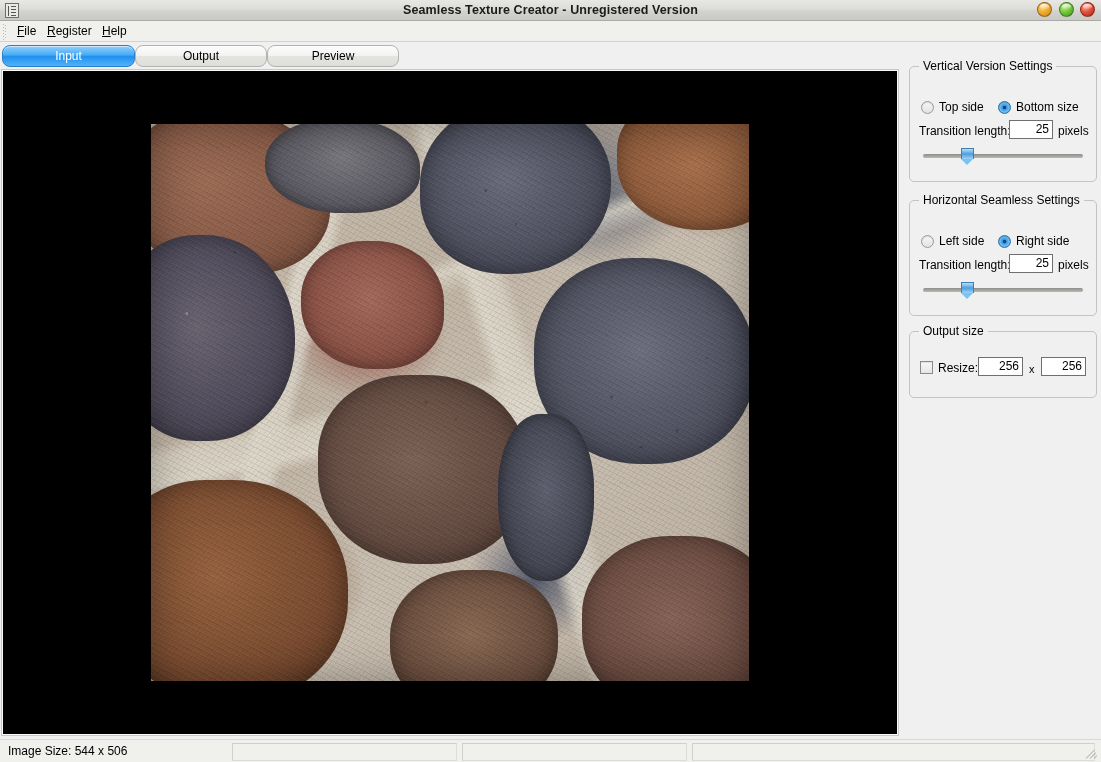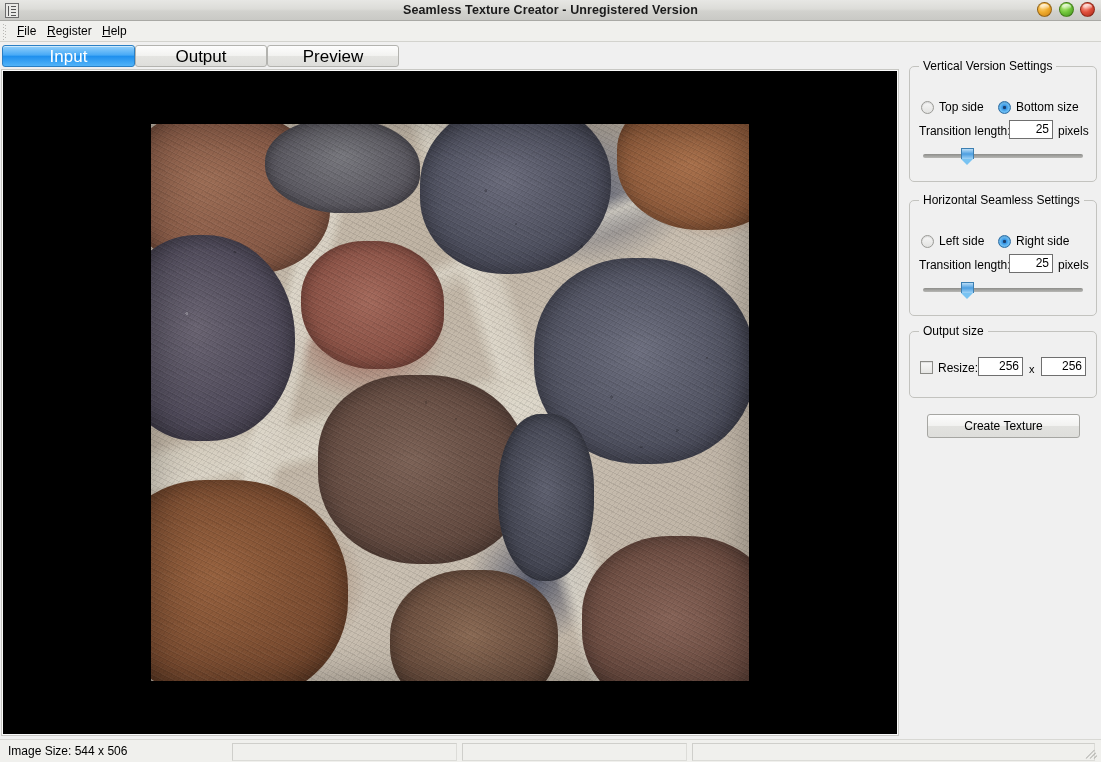--- a/index.html
+++ b/index.html
@@ -73,22 +73,22 @@
   .menu-item{
     position:absolute;top:3px;height:15px;line-height:15px;
     padding:0 5px;font-size:12px;color:#000;cursor:default;
   }
   .menu-item u{text-decoration:underline;}
 
   
   .tabs{position:absolute;left:2px;top:45px;height:22px;}
   .tab{
     position:absolute;top:0;height:22px;line-height:21px;
-    text-align:center;font-size:17px;color:#000;
-    box-sizing:border-box;border-radius:3px;
+    text-align:center;font-size:12px;color:#000;
+    box-sizing:border-box;border-radius:8px;
     cursor:default;
   }
   .tab.inactive{
     background:linear-gradient(to bottom,#fdfdfd 0%,#f2f2f0 48%,#e4e4e1 52%,#dedeDB 100%);
     border:1px solid #b3b3af;
   }
   .tab.active{
     background:linear-gradient(to bottom,#93d0fb 0%,#48aaf6 45%,#1f90ee 52%,#51b3f8 100%);
     border:1px solid #2a7fc4;
     color:#fff;
@@ -336,21 +336,20 @@
 
   <div class="group" style="left:909px;top:331px;width:188px;height:67px;">
     <span class="group-title">Output size</span>
     <span class="checkbox" style="left:10px;top:29px;"></span>
     <span class="lbl" style="left:28px;top:30px;">Resize:</span>
     <div class="field" style="left:68px;top:25px;width:45px;">256</div>
     <span class="lbl" style="left:119px;top:31px;font-size:11px;">x</span>
     <div class="field" style="left:131px;top:25px;width:45px;">256</div>
   </div>
 
-  <div class="btn" style="left:927px;top:414px;width:153px;height:24px;line-height:23px;">Create Texture</div>
 
   <div class="statusbar">
     <div class="spanel plain" style="left:4px;width:222px;">Image Size: 544 x 506</div>
     <div class="spanel" style="left:232px;width:225px;"></div>
     <div class="spanel" style="left:462px;width:225px;"></div>
     <div class="spanel" style="left:692px;width:403px;"></div>
     <div class="grip">
       <i style="left:9px;top:12px;width:4px;transform:rotate(-45deg);"></i>
       <i style="left:5px;top:12px;width:8px;transform:rotate(-45deg);"></i>
       <i style="left:1px;top:12px;width:12px;transform:rotate(-45deg);"></i>

